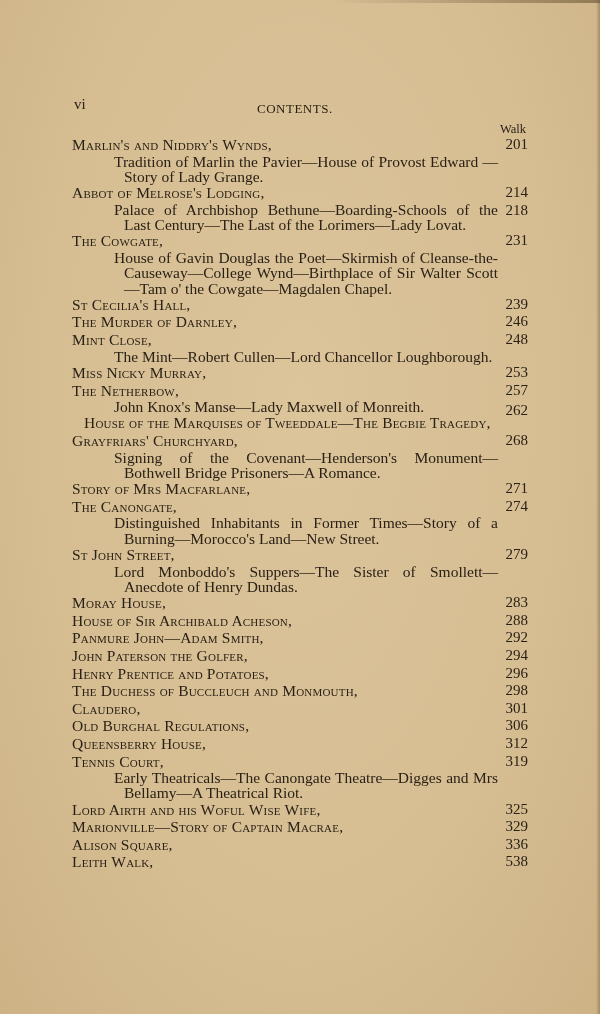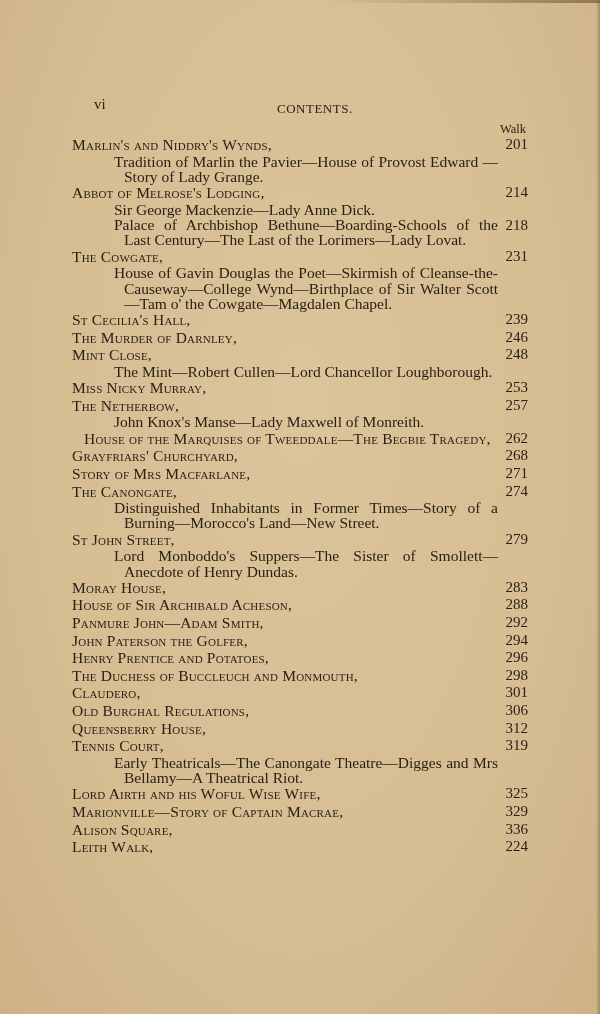--- a/index.html
+++ b/index.html
@@ -14,21 +14,21 @@
   }
   .page-edge-top {
     position: absolute; top: 0; left: 330px; right: 0; height: 3px;
     background: linear-gradient(to right, rgba(90,70,40,0), rgba(90,70,40,0.55));
   }
   .page-edge-right {
     position: absolute; top: 0; right: 0; width: 4px; bottom: 0;
     background: linear-gradient(to left, rgba(110,85,50,0.45), rgba(110,85,50,0));
   }
   .header {
-    position: absolute; top: 96px; left: 94px; width: 440px; height: 20px;
+    position: absolute; top: 96px; left: 74px; width: 440px; height: 20px;
   }
   .folio {
     position: absolute; left: 0; top: 0; font-size: 15px;
   }
   .running-title {
     position: absolute; left: 183px; top: 5px; font-size: 13px; letter-spacing: 0.5px; text-align: right;
   }
   .page-label {
     position: absolute; top: 122px; left: 500px; font-size: 12.5px;
   }
@@ -71,21 +71,20 @@
 
 <div class="toc" id="toc">
     <div class="entry">
       <span class="entry-page">201</span>
       <span class="entry-title">Marlin's and Niddry's Wynds,</span>
       <span class="entry-sub">Tradition of Marlin the Pavier—House of Provost Edward —Story of Lady Grange.</span>
     </div>
     <div class="entry">
       <span class="entry-page">214</span>
       <span class="entry-title">Abbot of Melrose's Lodging,</span>
-      <span class="entry-sub">Sir George Mackenzie—Lady Anne Dick.</span>
     </div>
     <div class="entry">
       <span class="entry-page">218</span>
       <span class="entry-sub">Palace of Archbishop Bethune—Boarding-Schools of the Last Century—The Last of the Lorimers—Lady Lovat.</span>
     </div>
     <div class="entry">
       <span class="entry-page">231</span>
       <span class="entry-title">The Cowgate,</span>
       <span class="entry-sub">House of Gavin Douglas the Poet—Skirmish of Cleanse-the-Causeway—College Wynd—Birthplace of Sir Walter Scott—Tam o' the Cowgate—Magdalen Chapel.</span>
     </div>
@@ -105,26 +104,27 @@
     <div class="entry">
       <span class="entry-page">253</span>
       <span class="entry-title">Miss Nicky Murray,</span>
     </div>
     <div class="entry">
       <span class="entry-page">257</span>
       <span class="entry-title">The Netherbow,</span>
       <span class="entry-sub">John Knox's Manse—Lady Maxwell of Monreith.</span>
     </div>
     <div class="entry">
-      <span class="entry-page" style="bottom: 0px;">262</span>
+      <span class="entry-page" style="bottom: 12px;">262</span>
       <span class="entry-title" style="white-space: normal; padding-left: 14px; text-indent: -14px; padding-right: 30px; text-align: justify; margin-left: 12px;">House of the Marquises of Tweeddale—The Begbie Tragedy,</span>
     </div>
     <div class="entry">
       <span class="entry-page">268</span>
       <span class="entry-title">Grayfriars' Churchyard,</span>
+      <span class="entry-sub">Signing of the Covenant—Henderson's Monument—Bothwell Bridge Prisoners—A Romance.</span>
     </div>
     <div class="entry">
       <span class="entry-page">271</span>
       <span class="entry-title">Story of Mrs Macfarlane,</span>
     </div>
     <div class="entry">
       <span class="entry-page">274</span>
       <span class="entry-title">The Canongate,</span>
       <span class="entry-sub">Distinguished Inhabitants in Former Times—Story of a Burning—Morocco's Land—New Street.</span>
     </div>
@@ -180,16 +180,16 @@
     </div>
     <div class="entry">
       <span class="entry-page">329</span>
       <span class="entry-title">Marionville—Story of Captain Macrae,</span>
     </div>
     <div class="entry">
       <span class="entry-page">336</span>
       <span class="entry-title">Alison Square,</span>
     </div>
     <div class="entry">
-      <span class="entry-page">224</span>
+      <span class="entry-page">538</span>
       <span class="entry-title">Leith Walk,</span>
     </div>
   </div>
 
 </body></html>

